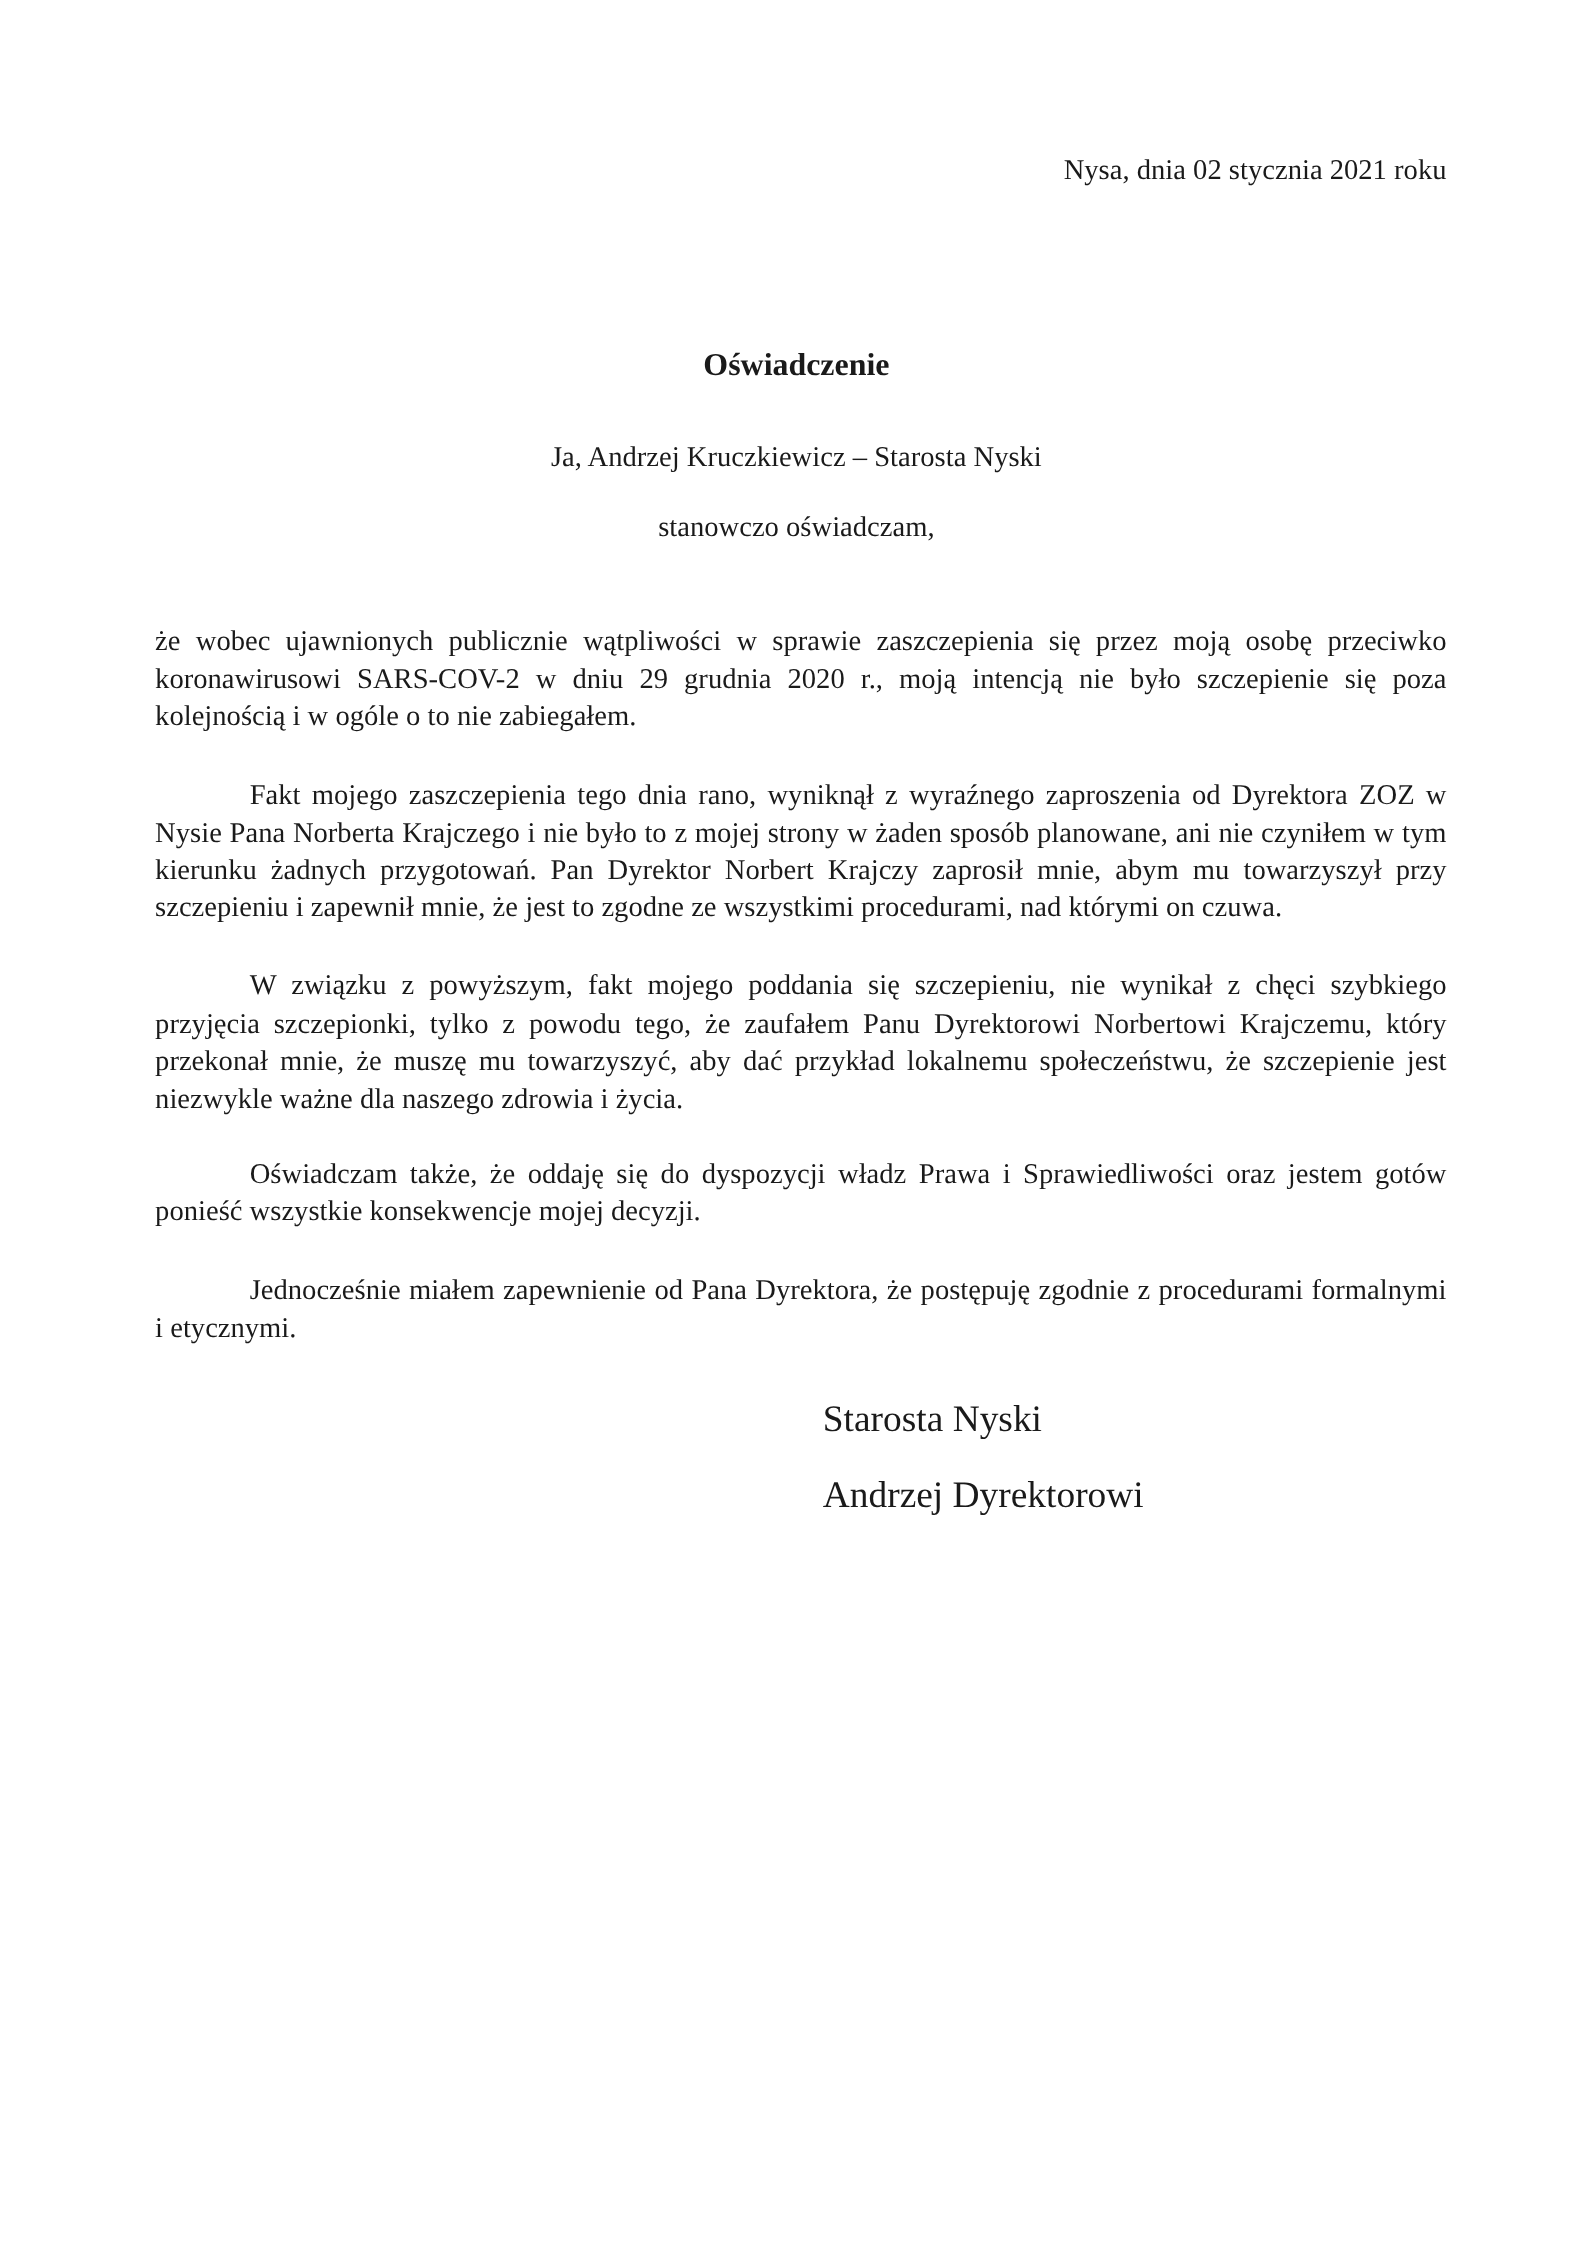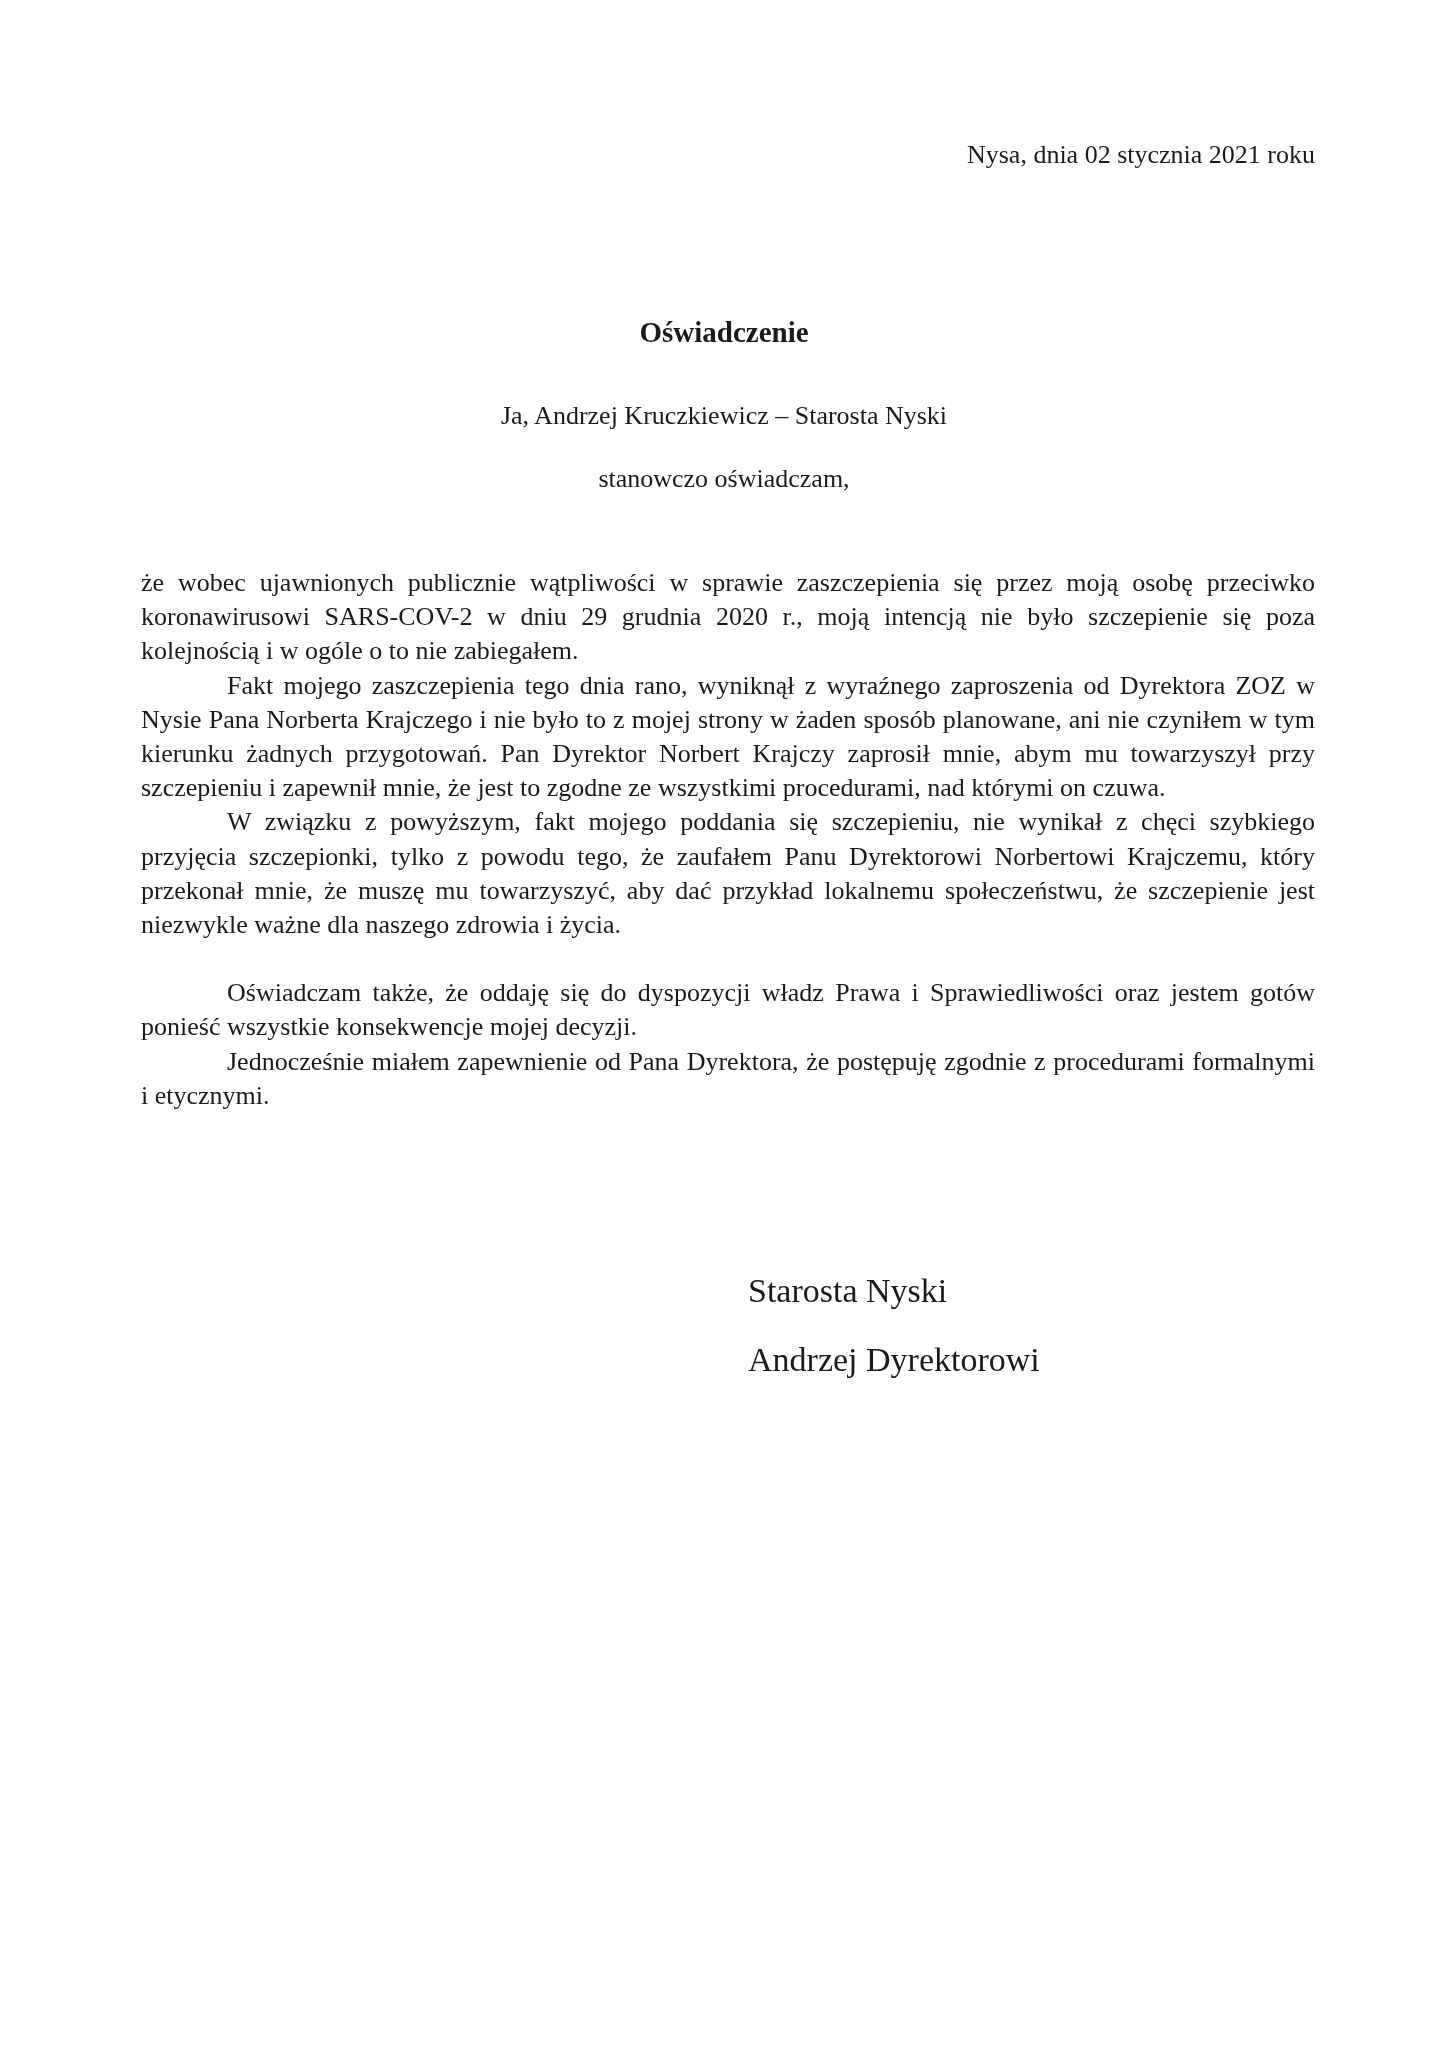--- a/index.html
+++ b/index.html
@@ -20,21 +20,21 @@
       position: absolute; left: 0; width: 1448px; text-align: center;
       font-size: 26px; line-height: 34px;
     }
     .intro1 { top: 399px; }
     .intro2 { top: 462px; }
     .body {
       position: absolute; left: 141px; width: 1174px; top: 566px;
       font-size: 26px; line-height: 34.2px; text-align: justify;
     }
     .body p { margin: 0; }
-    .body p.indent { text-indent: 86px; }
+    .body p.indent { text-indent: 86px; margin-top: 37px; }
     .body p.gap { margin-top: 34px; }
     .sig {
       position: absolute; left: 748px; font-size: 34px; line-height: 34px; white-space: nowrap;
     }
     .sig1 { top: 1274px; }
     .sig2 { top: 1343px; }
   </style>
 </head>
 <body>
 

